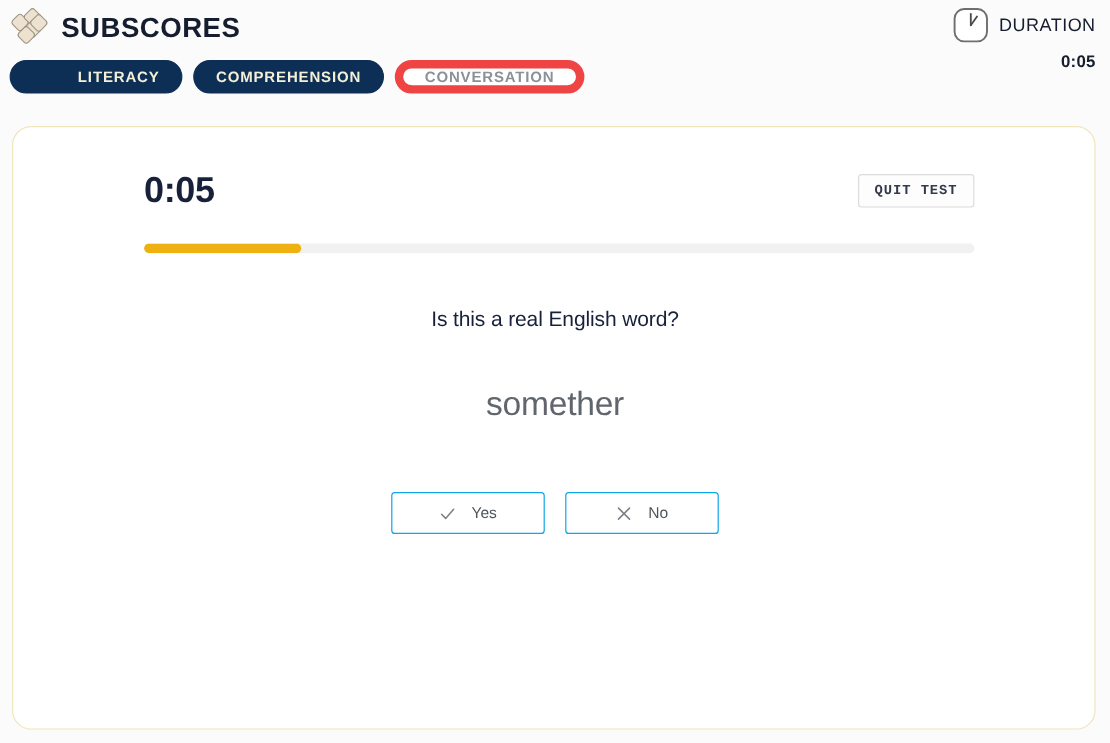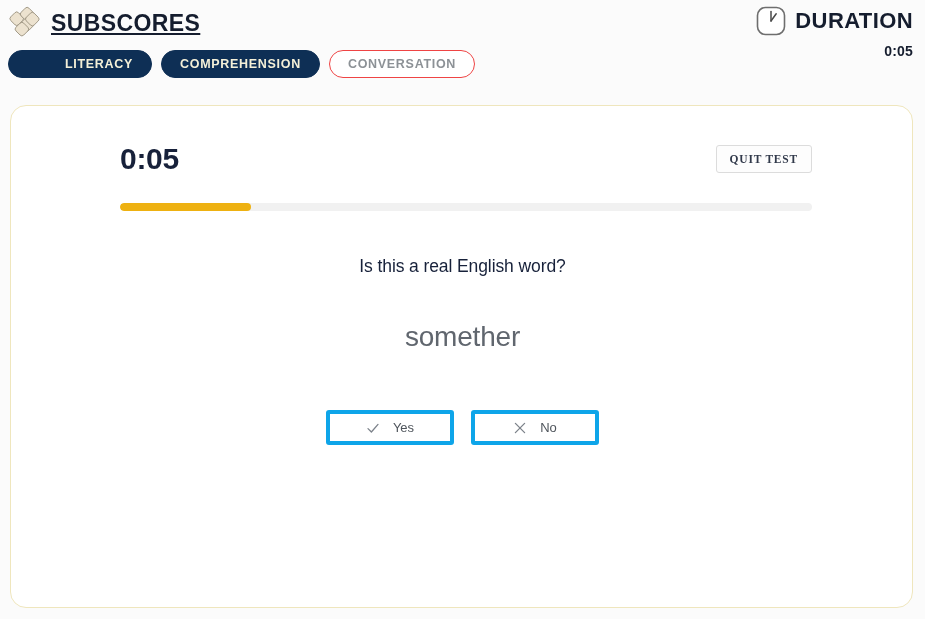--- a/index.html
+++ b/index.html
@@ -39,21 +39,20 @@
     height: 34px;
     display: block;
   }
 
   .brand-title {
     font-size: 23px;
     font-weight: bold;
     letter-spacing: 0.4px;
     color: #151d2e;
     line-height: 1;
-    text-decoration: underline;
   }
 
   .duration-block {
     position: absolute;
     right: 12px;
     top: 5px;
     text-align: right;
   }
 
   .duration-top {
@@ -63,22 +62,22 @@
     gap: 8px;
   }
 
   .duration-icon {
     width: 32px;
     height: 32px;
     display: block;
   }
 
   .duration-label {
-    font-size: 22px;
-    font-weight: bold;
+    font-size: 15px;
+    font-weight: normal;
     letter-spacing: 0.4px;
     color: #151d2e;
     line-height: 1;
   }
 
   .duration-value {
     font-size: 14px;
     font-weight: bold;
     color: #151d2e;
     margin-top: 6px;
@@ -111,21 +110,21 @@
 
   .tab.active {
     background: #0e2f55;
     border: 1px solid #0e2f55;
     color: #f4f0d8;
     justify-content: flex-end;
   }
 
   .tab.inactive {
     background: #ffffff;
-    border: 1px solid #ef4444;
+    border: 7px solid #ef4444;
     color: #8c9196;
   }
 
   .tab-literacy { min-width: 144px; }
   .tab-comprehension { min-width: 0px; }
 
   
   .card {
     position: absolute;
     left: 10px;
@@ -162,21 +161,21 @@
     background: #fdfdfd;
     color: #323a4b;
     font-size: 11.5px;
     font-weight: bold;
     letter-spacing: 0.8px;
     padding: 0 13px;
     display: flex;
     align-items: center;
     justify-content: center;
     cursor: pointer;
-    font-family: Liberation Serif, serif;
+    font-family: Liberation Mono, monospace;
   }
 
   .progress-track {
     position: absolute;
     left: 109px;
     top: 97px;
     width: 692px;
     height: 8px;
     background: #f1f1f1;
     border-radius: 4px;
@@ -219,21 +218,21 @@
     top: 304px;
     width: 903px;
     display: flex;
     justify-content: center;
     gap: 17px;
   }
 
   .answer-button {
     width: 128px;
     height: 35px;
-    border: 4px solid #0ea5e9;
+    border: 1px solid #0ea5e9;
     border-radius: 3px;
     background: #ffffff;
     display: flex;
     align-items: center;
     justify-content: center;
     gap: 13px;
     font-size: 13px;
     color: #4f555c;
     cursor: pointer;
     font-family: "Liberation Sans", sans-serif;

